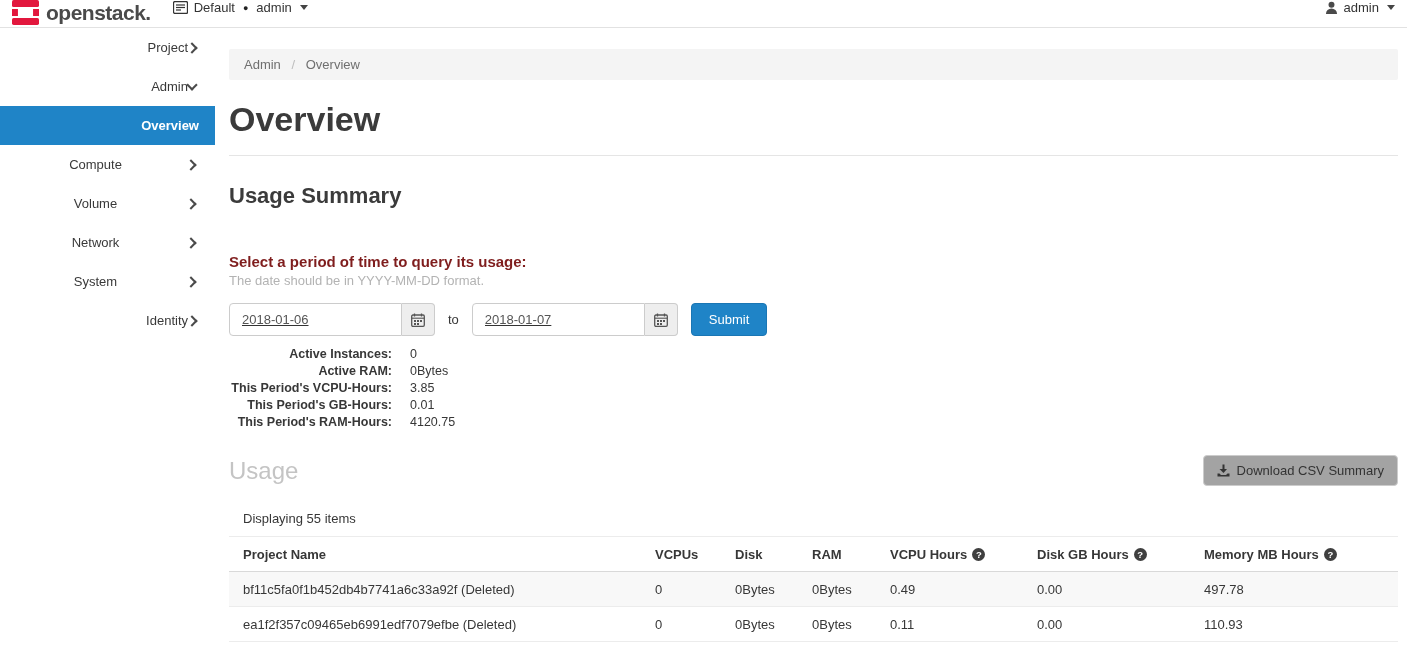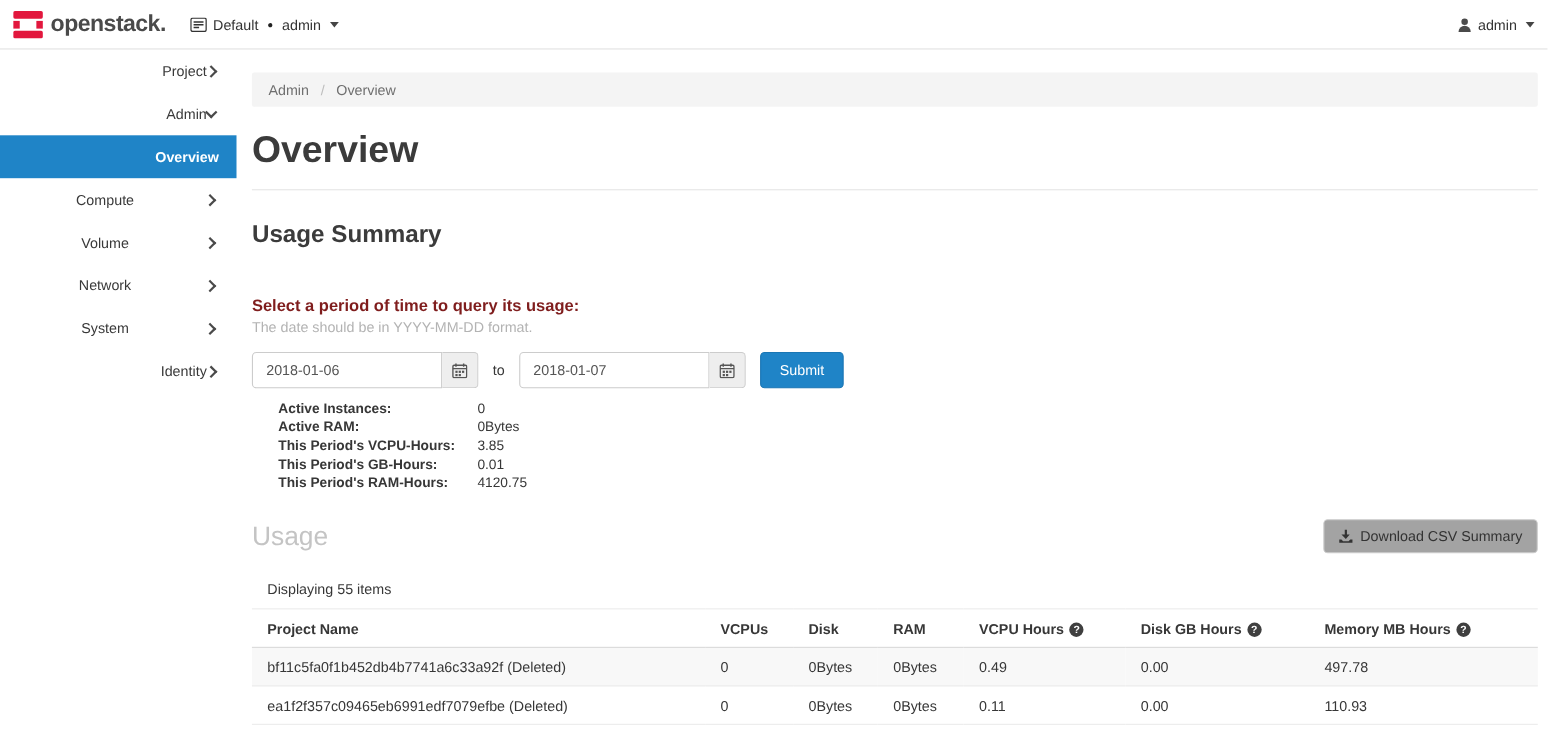--- a/index.html
+++ b/index.html
@@ -1,20 +1,20 @@
 <!DOCTYPE html>
 <html><head>
 <meta charset="utf-8">
 <style>
   * { box-sizing: border-box; margin: 0; padding: 0; }
   html, body { width: 1407px; height: 670px; overflow: hidden; background: #fff;
     font-family: "Liberation Sans", sans-serif; color: #333; font-size: 13px; }
 
   
-  .topbar { height: 45px; display: flex; align-items: center; padding: 0 12px;
+  .topbar { height: 28px; display: flex; align-items: flex-start; padding: 0 12px;
     border-bottom: 1px solid #e2e2e2; background: #fff; }
   .brand { display: flex; align-items: center; gap: 7px; }
   .brand-text { font-size: 21px; font-weight: 700; color: #4a4a4a; letter-spacing: -0.5px; }
   .ctx { display: flex; align-items: center; gap: 6px; margin-left: 22px; cursor: pointer; }
   .ctx-dot { font-size: 9px; color: #222; margin: 0 2px; }
   .spacer { flex: 1; }
   .usermenu { display: flex; align-items: center; gap: 6px; cursor: pointer; }
   .caret { width: 0; height: 0; border-left: 4px solid transparent; border-right: 4px solid transparent;
     border-top: 5px solid #444; display: inline-block; margin-left: 2px; }
 
@@ -44,32 +44,32 @@
 
   
   .page-title { font-size: 34px; font-weight: 700; color: #3b3b3b; margin-top: 20px; }
   .rule { border: 0; border-top: 1px solid #e5e5e5; margin-top: 16px; }
 
   
   .section-h { font-size: 22px; font-weight: 700; color: #3b3b3b; margin-top: 27px; }
   .prompt { font-size: 15px; font-weight: 700; color: #7f1d1d; margin-top: 44px; }
   .hint { color: #b3b3b3; margin-top: 3px; }
   .form-row { display: flex; align-items: center; margin-top: 15px; }
-  .input-group { display: flex; }
+  .input-group { display: flex; text-decoration: underline; }
   .date-input { width: 173px; height: 33px; border: 1px solid #ccc; border-radius: 4px 0 0 4px;
     padding: 0 12px; font-size: 13px; color: #555; font-family: "Liberation Sans", sans-serif; outline: none; }
   .addon { width: 33px; height: 33px; border: 1px solid #ccc; border-left: 0; border-radius: 0 4px 4px 0;
     background: #eee; display: flex; align-items: center; justify-content: center; cursor: pointer; }
   .to-label { margin: 0 13px; color: #373737; }
   .btn-primary { margin-left: 13px; height: 33px; padding: 0 17px; background: #1f84c7; color: #fff;
     border: 1px solid #1a76b4; border-radius: 4px; font-size: 13px; font-weight: 400;
     font-family: "Liberation Sans", sans-serif; cursor: pointer; }
   .stats { margin-top: 10px; }
   .stat-row { display: flex; line-height: 17px; }
-  .stat-label { width: 163px; font-weight: 700; font-size: 12.5px; color: #373737; margin-left: 24px; }
+  .stat-label { width: 163px; text-align: right; font-weight: 700; font-size: 12.5px; color: #373737; }
   .stat-value { margin-left: 18px; font-size: 12.5px; color: #373737; }
 
   
   .usage-head { display: flex; align-items: center; justify-content: space-between; margin-top: 24px; }
   .usage-title { font-size: 24px; color: #c4c4c4; font-weight: 400; }
   .btn-default { height: 31px; padding: 0 13px; background: #a3a3a3; border: 1px solid #ccc;
     border-radius: 4px; font-size: 13px; color: #333; display: flex; align-items: center; gap: 7px;
     font-family: "Liberation Sans", sans-serif; cursor: pointer; }
   .count { margin-top: 25px; margin-left: 14px; color: #373737; }
   table { width: 100%; border-collapse: collapse; margin-top: 10px; table-layout: fixed; }

